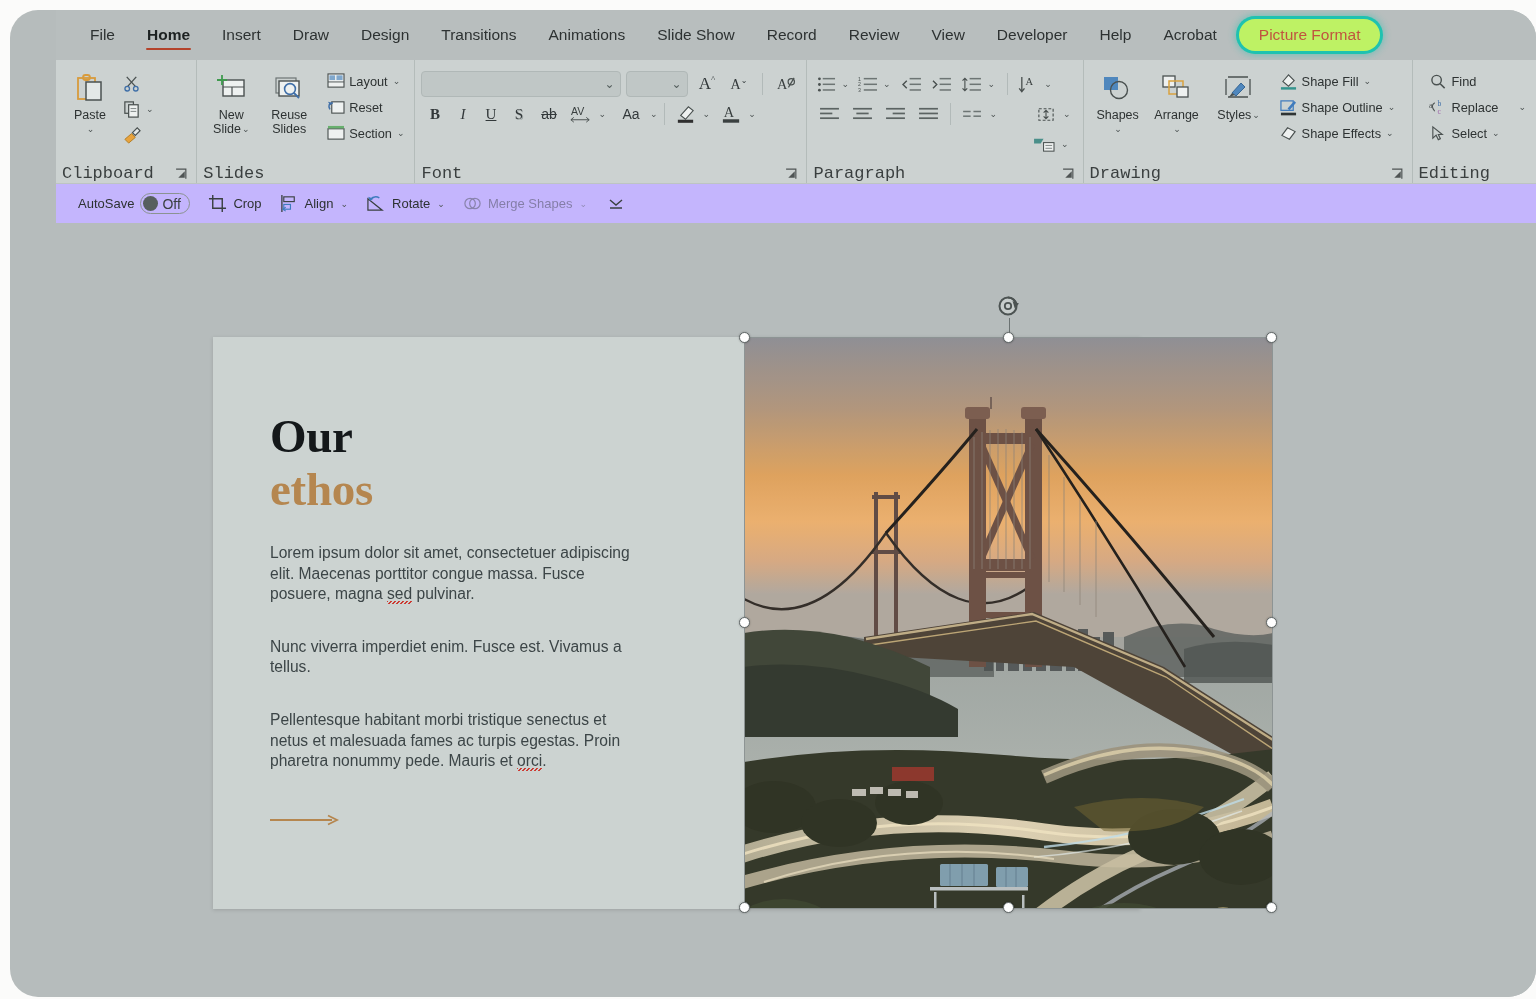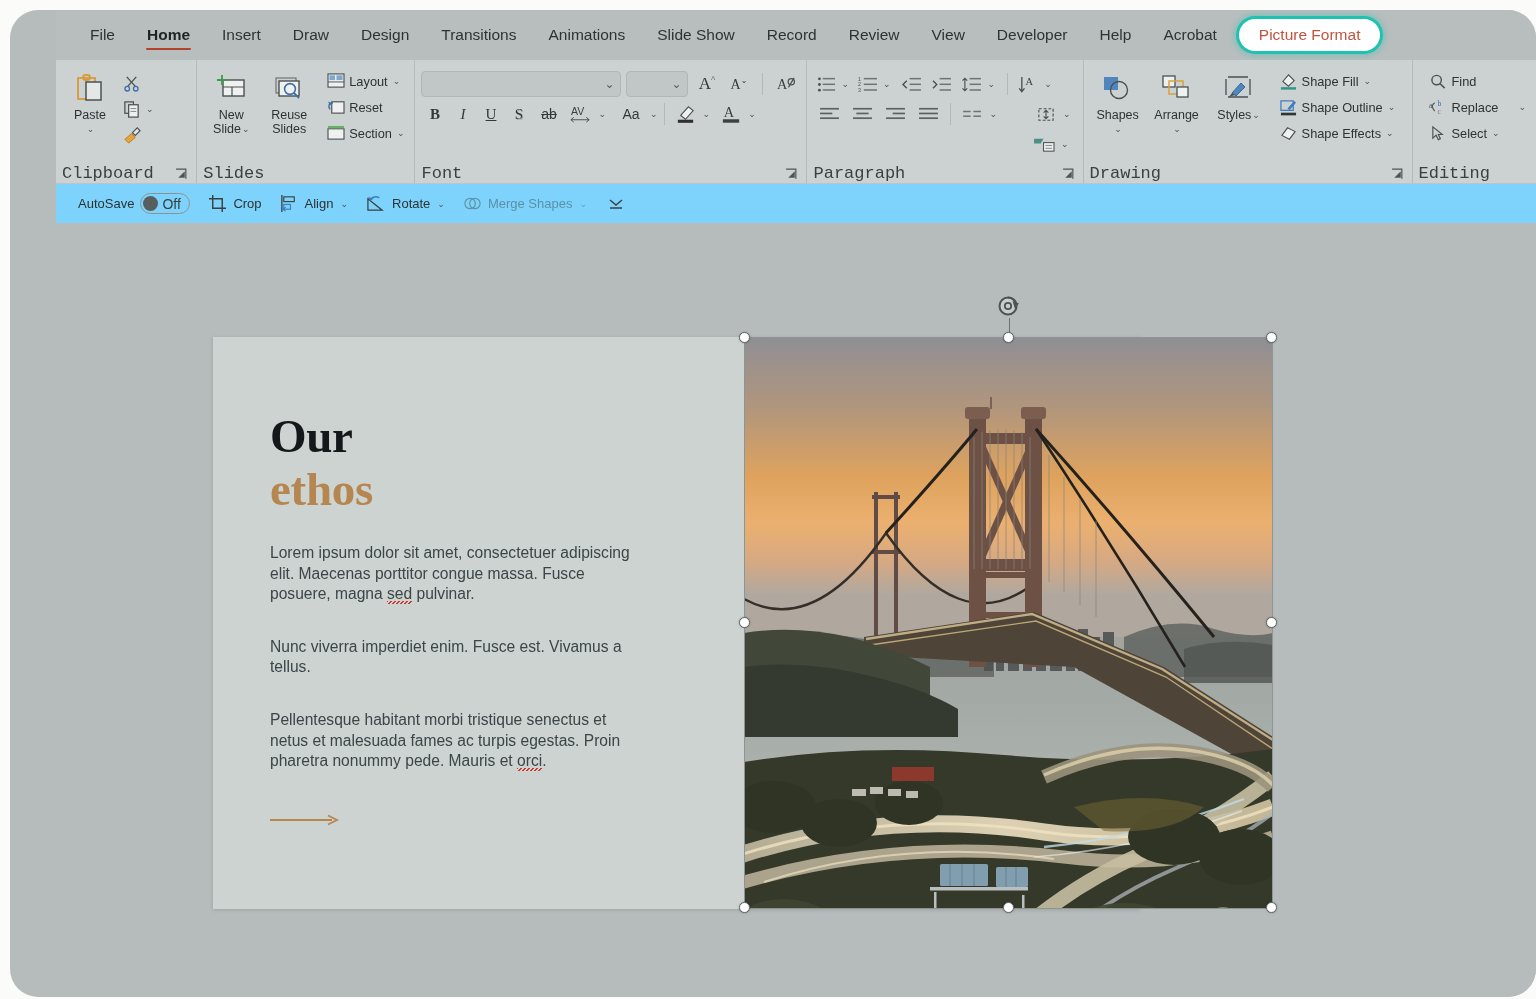--- a/index.html
+++ b/index.html
@@ -39,21 +39,21 @@
   .tab.active { font-weight: bold; color: #1d2222; }
   .tab.active::after {
     content: "";
     position: absolute;
     left: 15px; right: 15px; bottom: 0px;
     height: 2.5px;
     background: #b4432b;
     border-radius: 2px;
   }
   .tab.highlight-ring {
-    background: #ffffff;
+    background: #bef264;
     color: #c0553f;
     border-radius: 22px;
     padding: 7px 20px;
     margin-left: 6px;
     box-shadow: 0 0 0 3px #1fc2b0, 0 0 7px 4px rgba(31,194,176,0.45);
   }
 
   
   .ribbon {
     position: relative;
@@ -117,21 +117,21 @@
     background: #c0c7c6; border: 1px solid #b0b8b7;
     display: flex; align-items: center; justify-content: flex-end;
     padding-right: 6px;
     font-size: 12px; color: #56605f;
   }
   .vsep { width: 1px; background: #b2bab9; margin: 2px 5px; align-self: stretch; }
 
   
   .toolbar2 {
     height: 40px;
-    background: #7dd3fc;
+    background: #c4b5fd;
     border-top: 1px solid #bdc4c3;
     display: flex; align-items: center;
     padding-left: 14px;
     gap: 2px;
   }
   .t2item {
     display: flex; align-items: center; gap: 6px;
     height: 28px; padding: 0 8px;
     font-size: 13px; color: #2d3232;
     white-space: nowrap; cursor: default;

